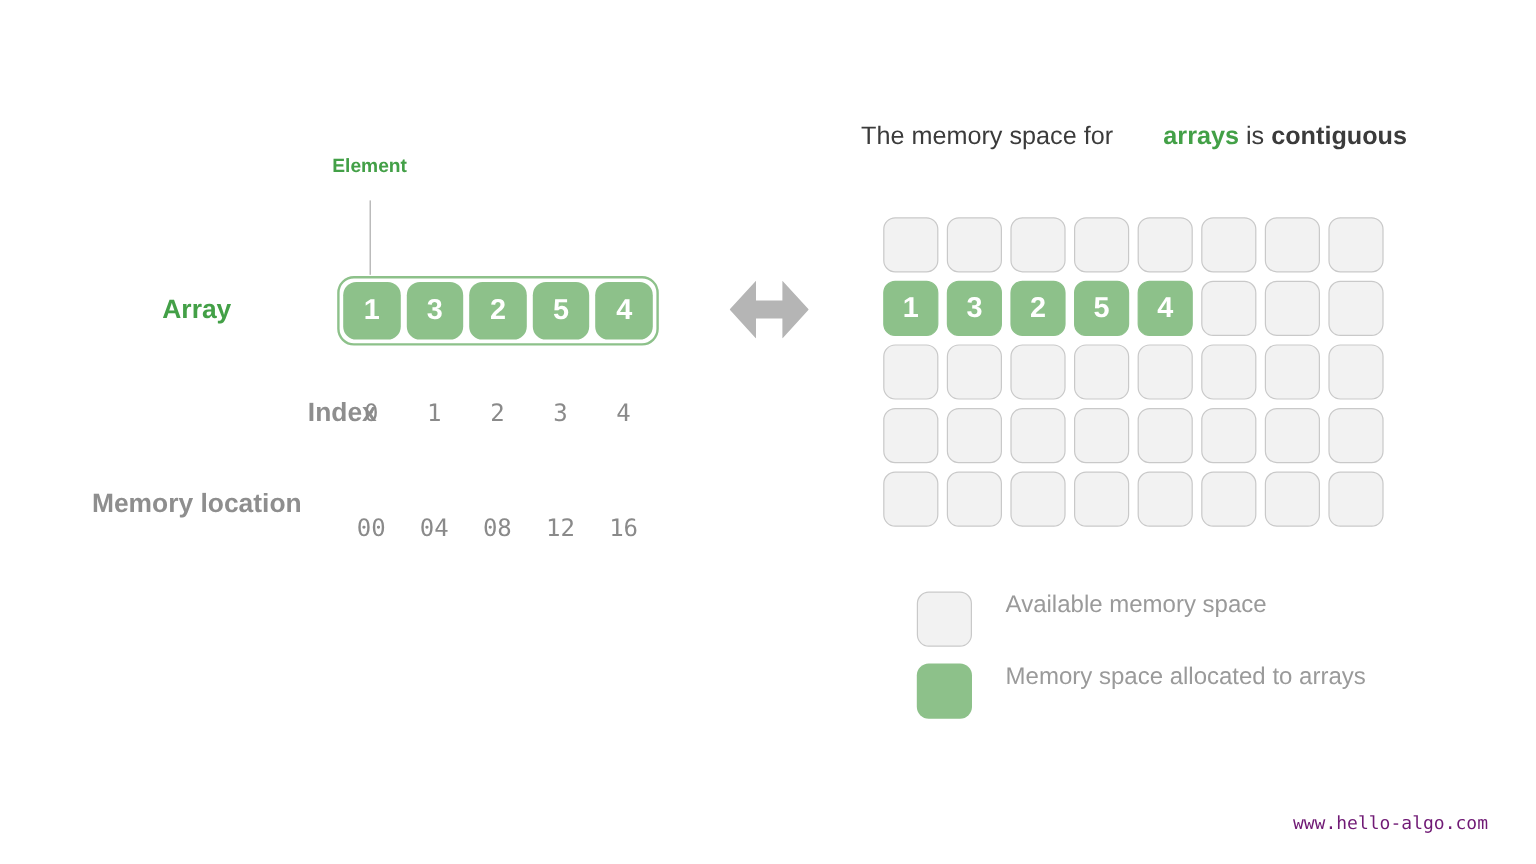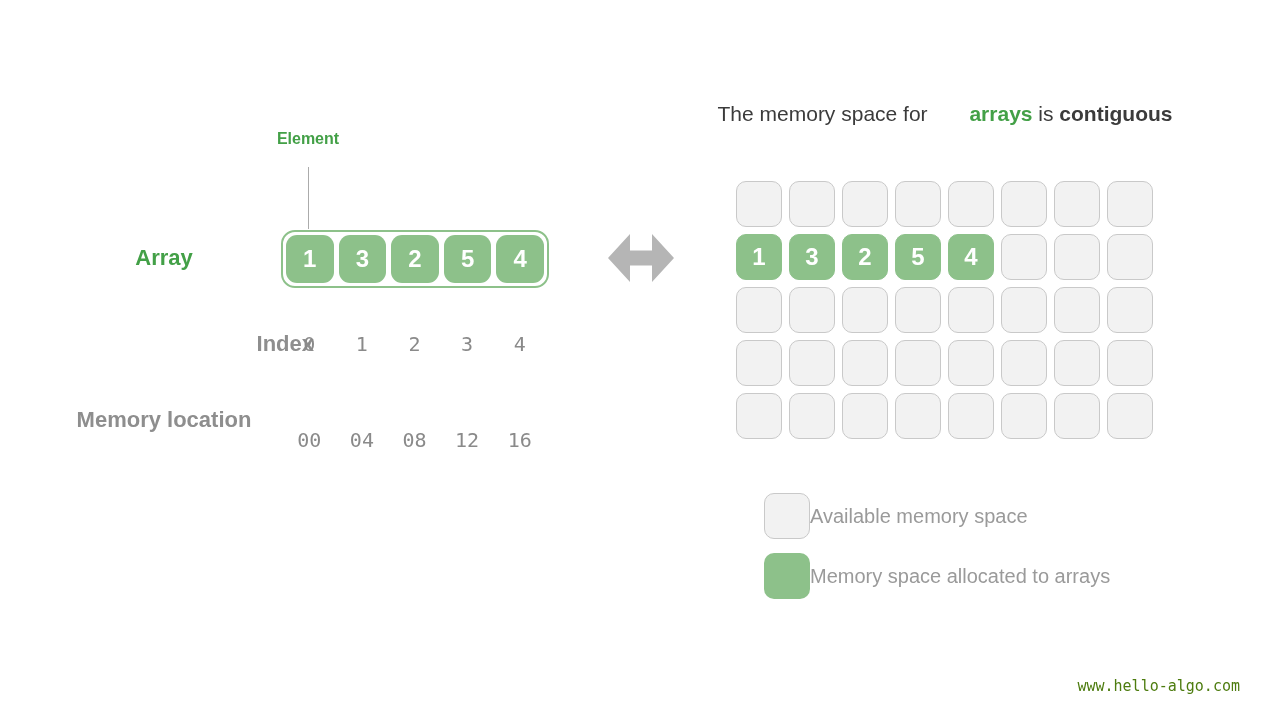--- a/index.html
+++ b/index.html
@@ -71,29 +71,29 @@
     background:var(--cell-bg);border:1.5px solid var(--cell-border);
     border-radius:10px;box-sizing:border-box;
   }
   .mem-cell.allocated{
     background:var(--green);border-color:var(--green);
     display:flex;align-items:center;justify-content:center;
     color:#ffffff;font-size:24px;font-weight:bold;
   }
 
   #legend{left:736px;top:493px;}
-  .legend-row{display:flex;align-items:center;height:46px;margin-bottom:14px;padding-left:28px;}
+  .legend-row{display:flex;align-items:flex-start;gap:28px;height:46px;margin-bottom:14px;padding-left:28px;}
   .legend-box{width:46px;height:46px;border-radius:10px;box-sizing:border-box;flex:0 0 auto;}
   .legend-box.available{background:var(--cell-bg);border:1.5px solid var(--cell-border);}
   .legend-box.allocated{background:var(--green);}
   .legend-label{font-size:20px;color:#9a9a9a;white-space:nowrap;}
 
   #watermark{
     right:40px;top:677px;font-family:"DejaVu Sans Mono", monospace;
-    font-size:15px;color:#4d7c0f;
+    font-size:15px;color:#701a75;
   }
 </style>
 </head>
 <body>
 
 <div class="abs" id="element-label">Element</div>
 <div class="abs" id="connector-line"></div>
 
 <div class="abs row-label" id="array-label">Array</div>
 <div class="abs" id="array-box">

